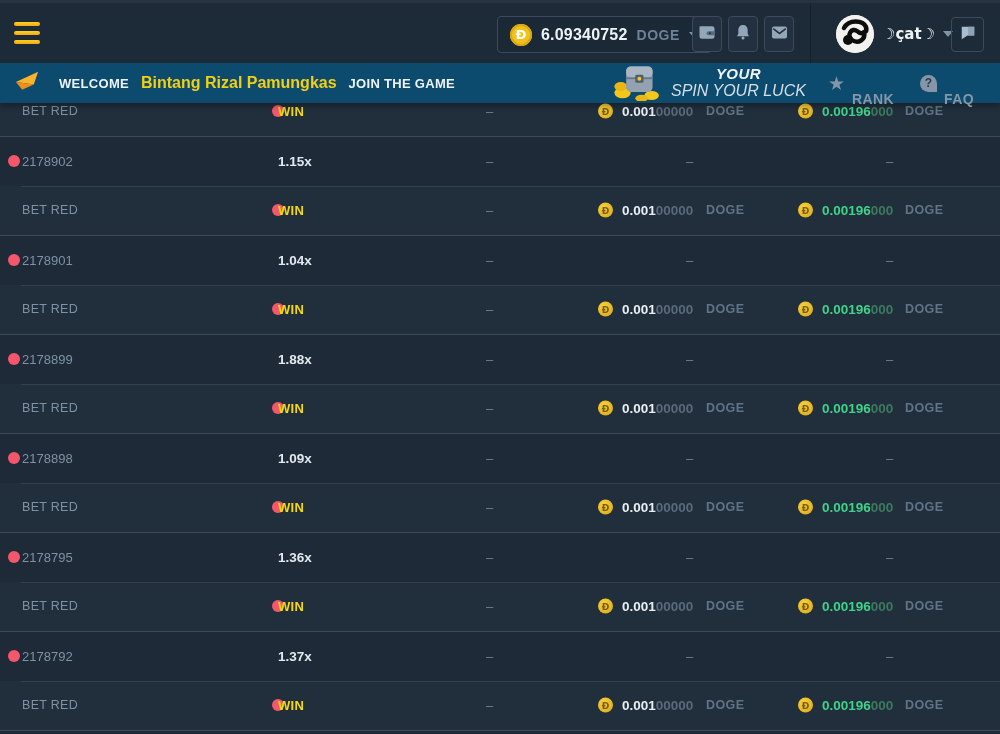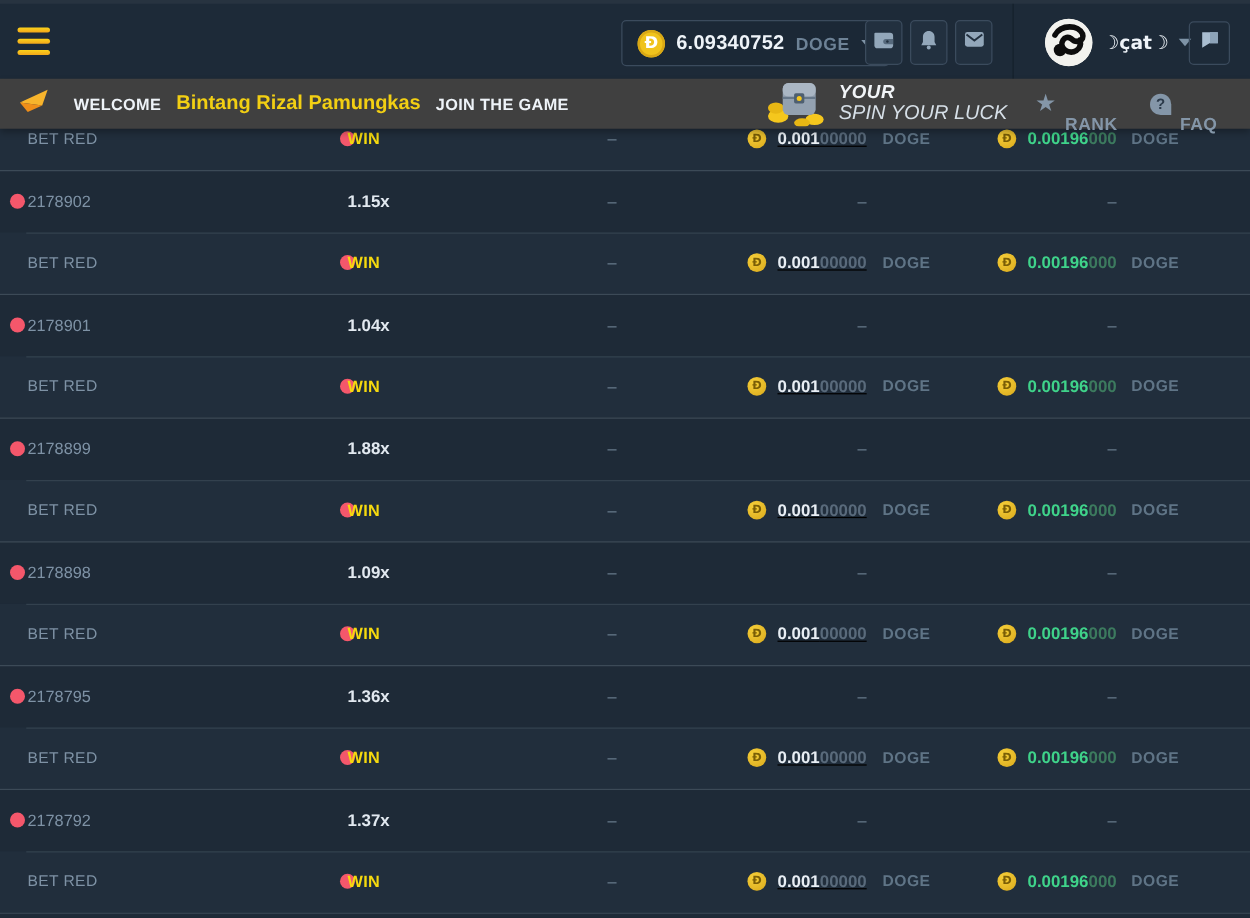--- a/index.html
+++ b/index.html
@@ -32,22 +32,22 @@
   .user-sep { position:absolute; left:810px; top:0; width:1px; height:63px; background:#15202b; }
   .user-group { position:absolute; left:836px; top:12px; display:flex; align-items:center;
     gap:8px; cursor:pointer; }
   .avatar { width:38px; height:38px; border-radius:50%; overflow:hidden; background:#f2f2ee; }
   .user-name { color:#eef3f8; font-size:15px; font-weight:bold; font-family:"DejaVu Sans",sans-serif; }
   .chat-btn { position:absolute; left:951px; top:14px; width:33px; height:35px;
     border:1px solid #3b4b5d; border-radius:4px; display:flex; align-items:center;
     justify-content:center; cursor:pointer; }
 
   
-  .announce { position:relative; width:100%; height:40px; background:#404040;
-    box-shadow:0 3px 6px rgba(0,0,0,.3); z-index:2; }
+  .announce { position:relative; width:100%; height:40px; background:#0c4a6e;
+    box-shadow:0 3px 6px rgba(0,0,0,.3); z-index:2;text-align:center; }
   .announce-left { position:absolute; left:14px; top:0; height:40px; display:flex;
     align-items:center; gap:8px; }
   .welcome-label,.suffix-label { color:#eef3f8; font-size:13px; font-weight:bold; letter-spacing:.3px; }
   .player-name { color:#f2cf13; font-size:16px; font-weight:bold; margin:0 4px; }
   .tasks-group { position:absolute; left:612px; top:0; height:40px; display:flex;
     align-items:center; gap:7px; cursor:pointer; }
   .tasks-text { display:flex; flex-direction:column; line-height:1.15; font-style:italic; }
   .tasks-title { color:#f2f5f8; font-size:15px; font-weight:bold; letter-spacing:.4px; }
   .tasks-sub { color:#d6dfe7; font-size:16px; }
   .rank-group { position:absolute; left:828px; top:0; height:40px; display:flex;
@@ -76,21 +76,21 @@
   .gid   { left:22px;  color:#7e92a5; font-size:13px; }
   .gmult { left:278px; color:#e2e9f0; font-size:13.5px; font-weight:bold; }
   .blabel{ left:22px;  color:#7e92a5; font-size:12.5px; letter-spacing:.3px; }
   .win   { left:278px; color:#f5d90e; font-size:13px; font-weight:bold; letter-spacing:.3px; }
   .dash  { color:#6e8294; font-size:13px; }
   .d3 { left:486px; } .d4 { left:686px; } .d5 { left:886px; }
   .coin.small { position:absolute; top:50%; transform:translateY(-50%); width:15px; height:15px;
     background:radial-gradient(circle at 35% 30%,#f6cf3a,#d9a91b); color:#7a5e06; font-size:9px; }
   .coin-c4 { left:598px; } .coin-c5 { left:798px; }
   .amt { font-size:13.5px; font-weight:bold; }
-  .a4 { left:622px;text-decoration:underline; } .a5 { left:822px; }
+  .a4 { left:622px; } .a5 { left:822px; }
   .amt .main-bet { color:#e8eef4; } .amt .sub-bet { color:#596a7b; }
   .amt .main-win { color:#3fd38a; } .amt .sub-win { color:#3c7a5e; }
   .cur { font-size:12.5px; font-weight:bold; color:#5f7486; letter-spacing:.4px; }
   .cur4 { left:706px; } .cur5 { left:905px; }
   .bottom-strip { height:12px; background:#1e2a37; border-top:1px solid #3c4a57; }
 </style>
 </head>
 <body>
 
 <div class="topbar">

